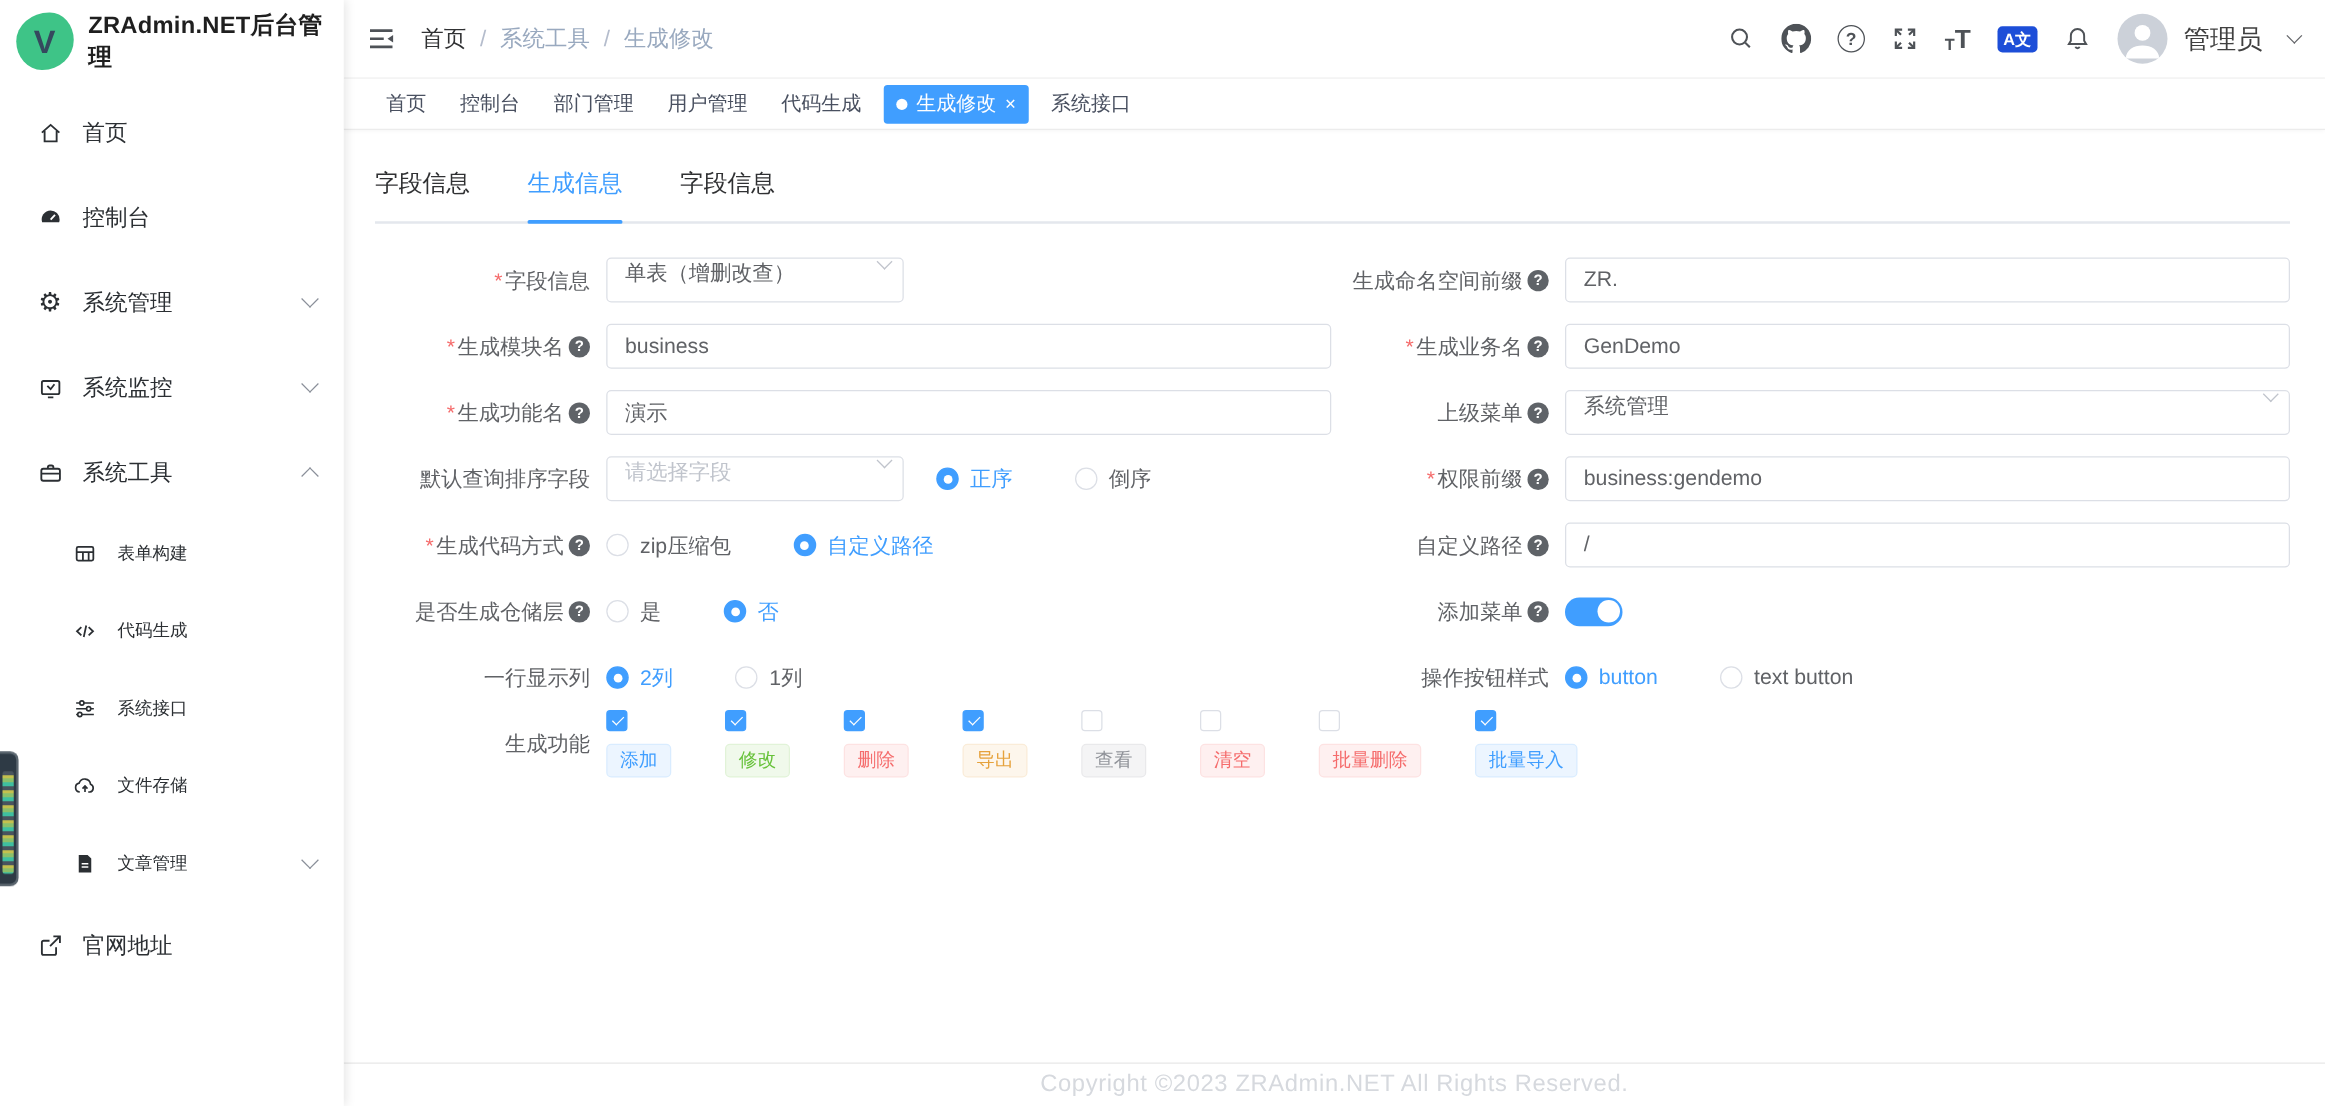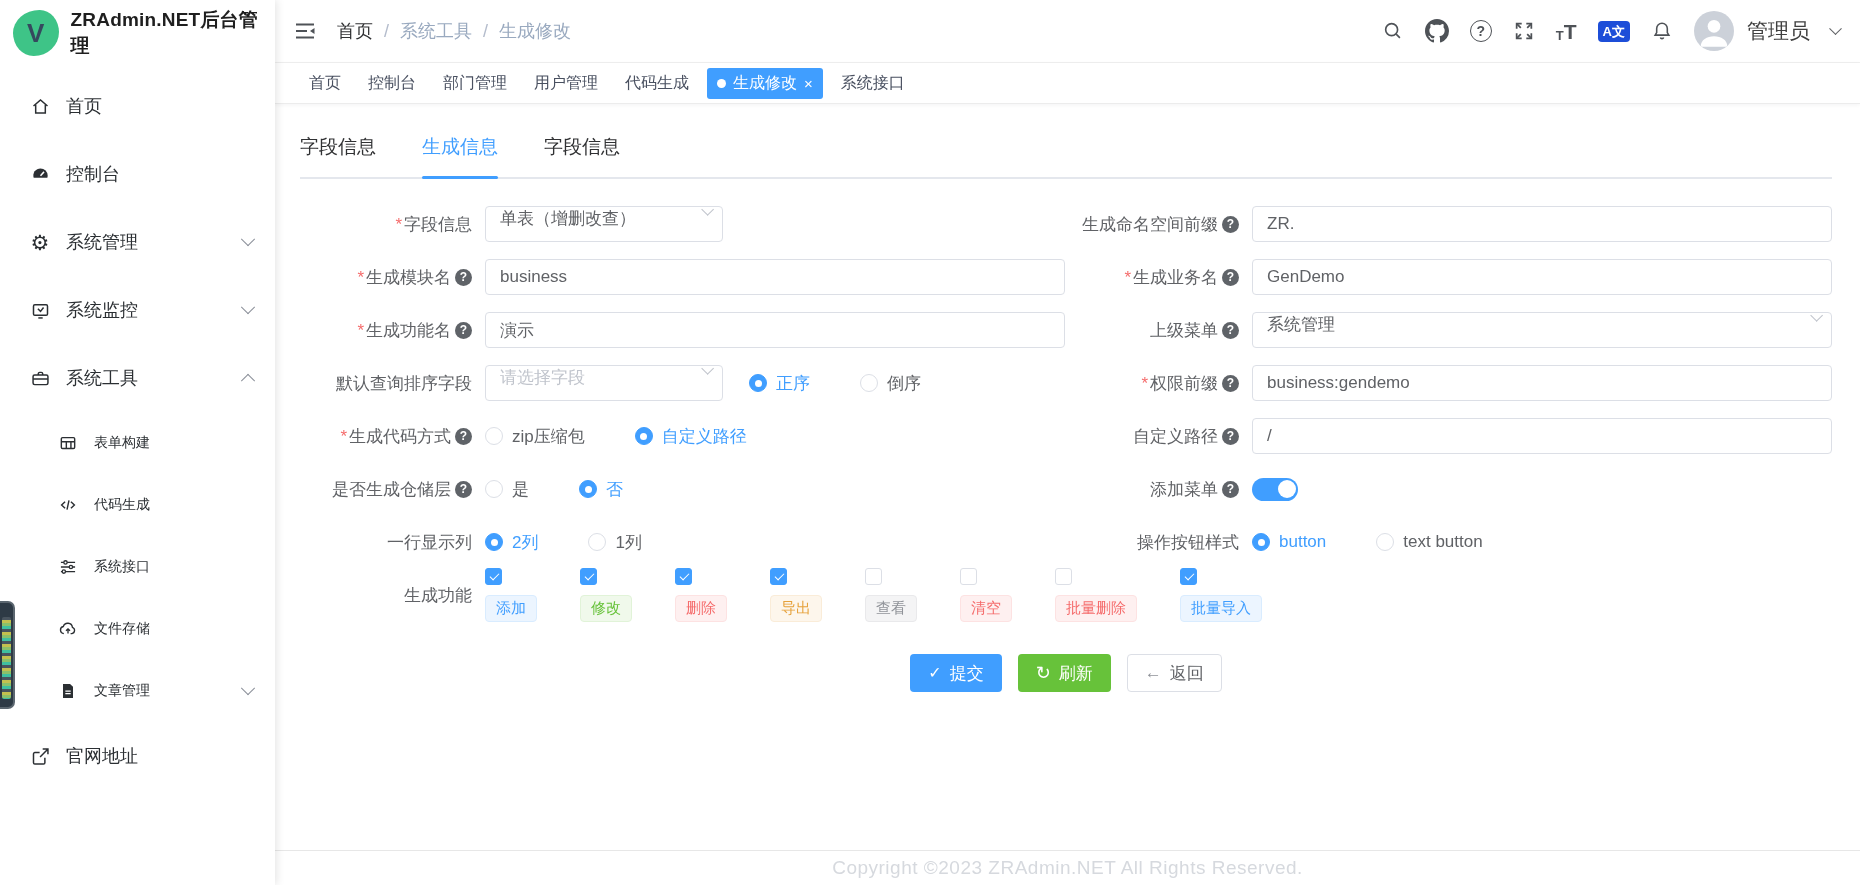--- a/index.html
+++ b/index.html
@@ -512,30 +512,16 @@
               <span class="tag tag-red">批量删除</span>
             </span>
           <span class="cbi">
               <span class="checkbox checked"></span>
               <span class="tag tag-blue">批量导入</span>
             </span>
         </div>
       </div>
     </div>
 
-    <div class="actions">
-      <button class="btn btn-primary">
-          <span class="ic-check"></span>
-          <span>提交</span>
-        </button>
-      <button class="btn btn-success">
-          <span class="ic-refresh"></span>
-          <span>刷新</span>
-        </button>
-      <button class="btn btn-plain">
-          <span class="ic-back"></span>
-          <span>返回</span>
-        </button>
-    </div>
 
     <footer class="footer">Copyright ©2023 ZRAdmin.NET All Rights Reserved.</footer>
   </section>
 </div>
 
 </body></html>

